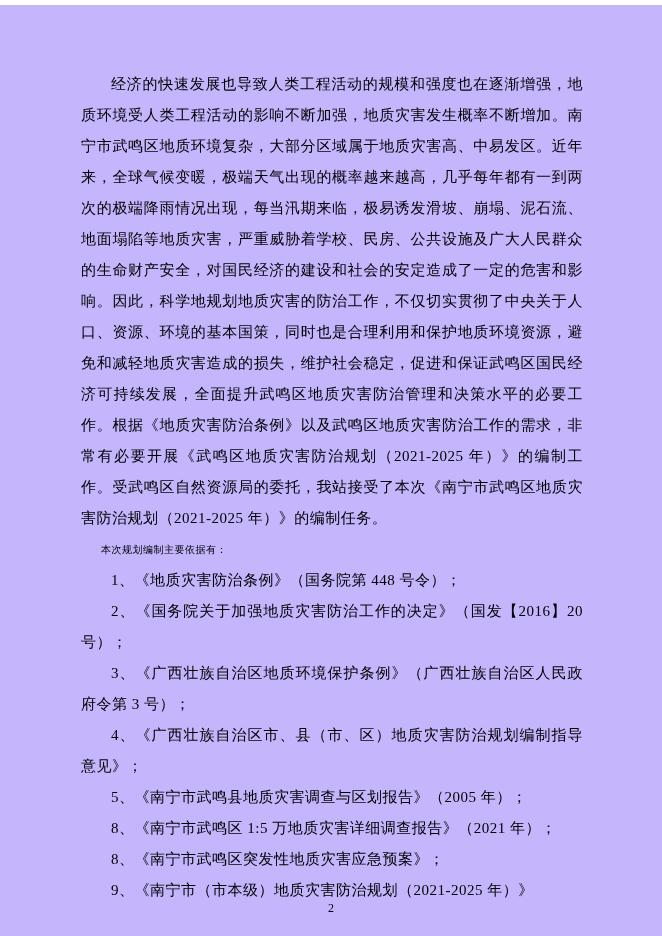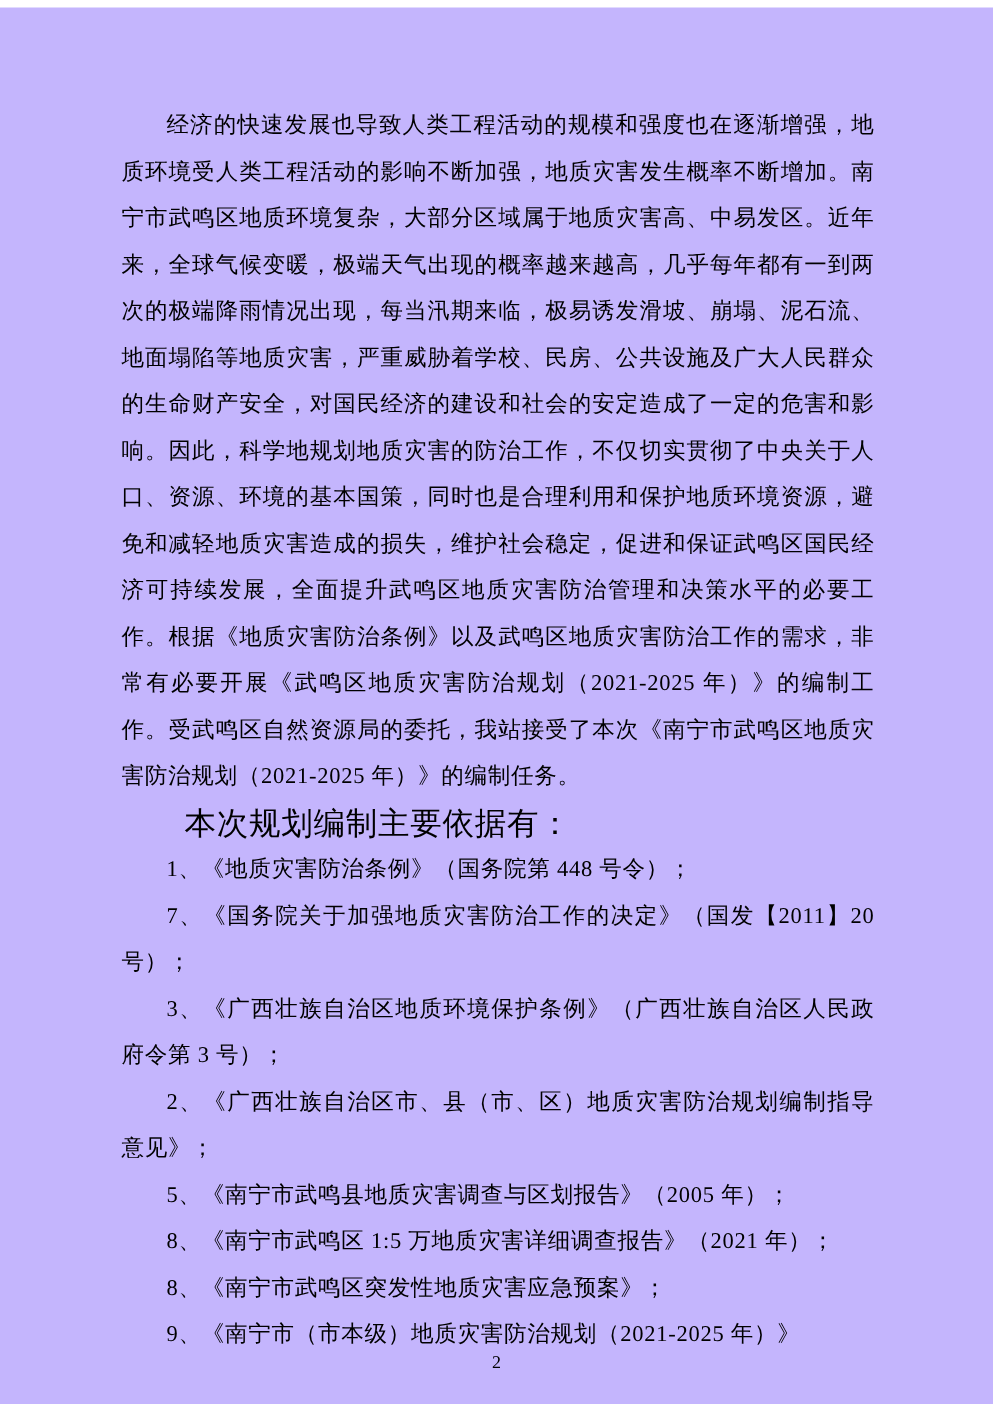--- a/index.html
+++ b/index.html
@@ -28,21 +28,21 @@
       margin: 0;
       font-size: 15px;
       line-height: 31px;
       letter-spacing: 0.5px;
       text-align: justify;
       text-indent: 2em;
       word-break: break-all;
     }
     .intro-line {
       margin: 0;
-      font-size: 21px;
+      font-size: 10px;
       line-height: 31px;
       letter-spacing: 0.5px;
       text-indent: 2em;
     }
     .reference-item {
       margin: 0;
       font-size: 15px;
       line-height: 31px;
       letter-spacing: 0.5px;
       text-align: justify;
@@ -63,23 +63,23 @@
 </head>
 <body>
 
 <div class="page">
   <div class="content">
     <p class="body-text">经济的快速发展也导致人类工程活动的规模和强度也在逐渐增强，地质环境受人类工程活动的影响不断加强，地质灾害发生概率不断增加。南宁市武鸣区地质环境复杂，大部分区域属于地质灾害高、中易发区。近年来，全球气候变暖，极端天气出现的概率越来越高，几乎每年都有一到两次的极端降雨情况出现，每当汛期来临，极易诱发滑坡、崩塌、泥石流、地面塌陷等地质灾害，严重威胁着学校、民房、公共设施及广大人民群众的生命财产安全，对国民经济的建设和社会的安定造成了一定的危害和影响。因此，科学地规划地质灾害的防治工作，不仅切实贯彻了中央关于人口、资源、环境的基本国策，同时也是合理利用和保护地质环境资源，避免和减轻地质灾害造成的损失，维护社会稳定，促进和保证武鸣区国民经济可持续发展，全面提升武鸣区地质灾害防治管理和决策水平的必要工作。根据《地质灾害防治条例》以及武鸣区地质灾害防治工作的需求，非常有必要开展《武鸣区地质灾害防治规划（2021-2025 年）》的编制工作。受武鸣区自然资源局的委托，我站接受了本次《南宁市武鸣区地质灾害防治规划（2021-2025 年）》的编制任务。</p>
 
     <p class="intro-line">本次规划编制主要依据有：</p>
 
     <p class="reference-item">1、《地质灾害防治条例》（国务院第 448 号令）；</p>
-    <p class="reference-item">7、《国务院关于加强地质灾害防治工作的决定》（国发【2011】20 号）；</p>
+    <p class="reference-item">2、《国务院关于加强地质灾害防治工作的决定》（国发【2016】20 号）；</p>
     <p class="reference-item">3、《广西壮族自治区地质环境保护条例》（广西壮族自治区人民政府令第 3 号）；</p>
-    <p class="reference-item">2、《广西壮族自治区市、县（市、区）地质灾害防治规划编制指导意见》；</p>
+    <p class="reference-item">4、《广西壮族自治区市、县（市、区）地质灾害防治规划编制指导意见》；</p>
     <p class="reference-item">5、《南宁市武鸣县地质灾害调查与区划报告》（2005 年）；</p>
     <p class="reference-item">8、《南宁市武鸣区 1:5 万地质灾害详细调查报告》（2021 年）；</p>
     <p class="reference-item">8、《南宁市武鸣区突发性地质灾害应急预案》；</p>
     <p class="reference-item">9、《南宁市（市本级）地质灾害防治规划（2021-2025 年）》</p>
   </div>
 
   <div class="page-number">2</div>
 </div>
 
 </body></html>

